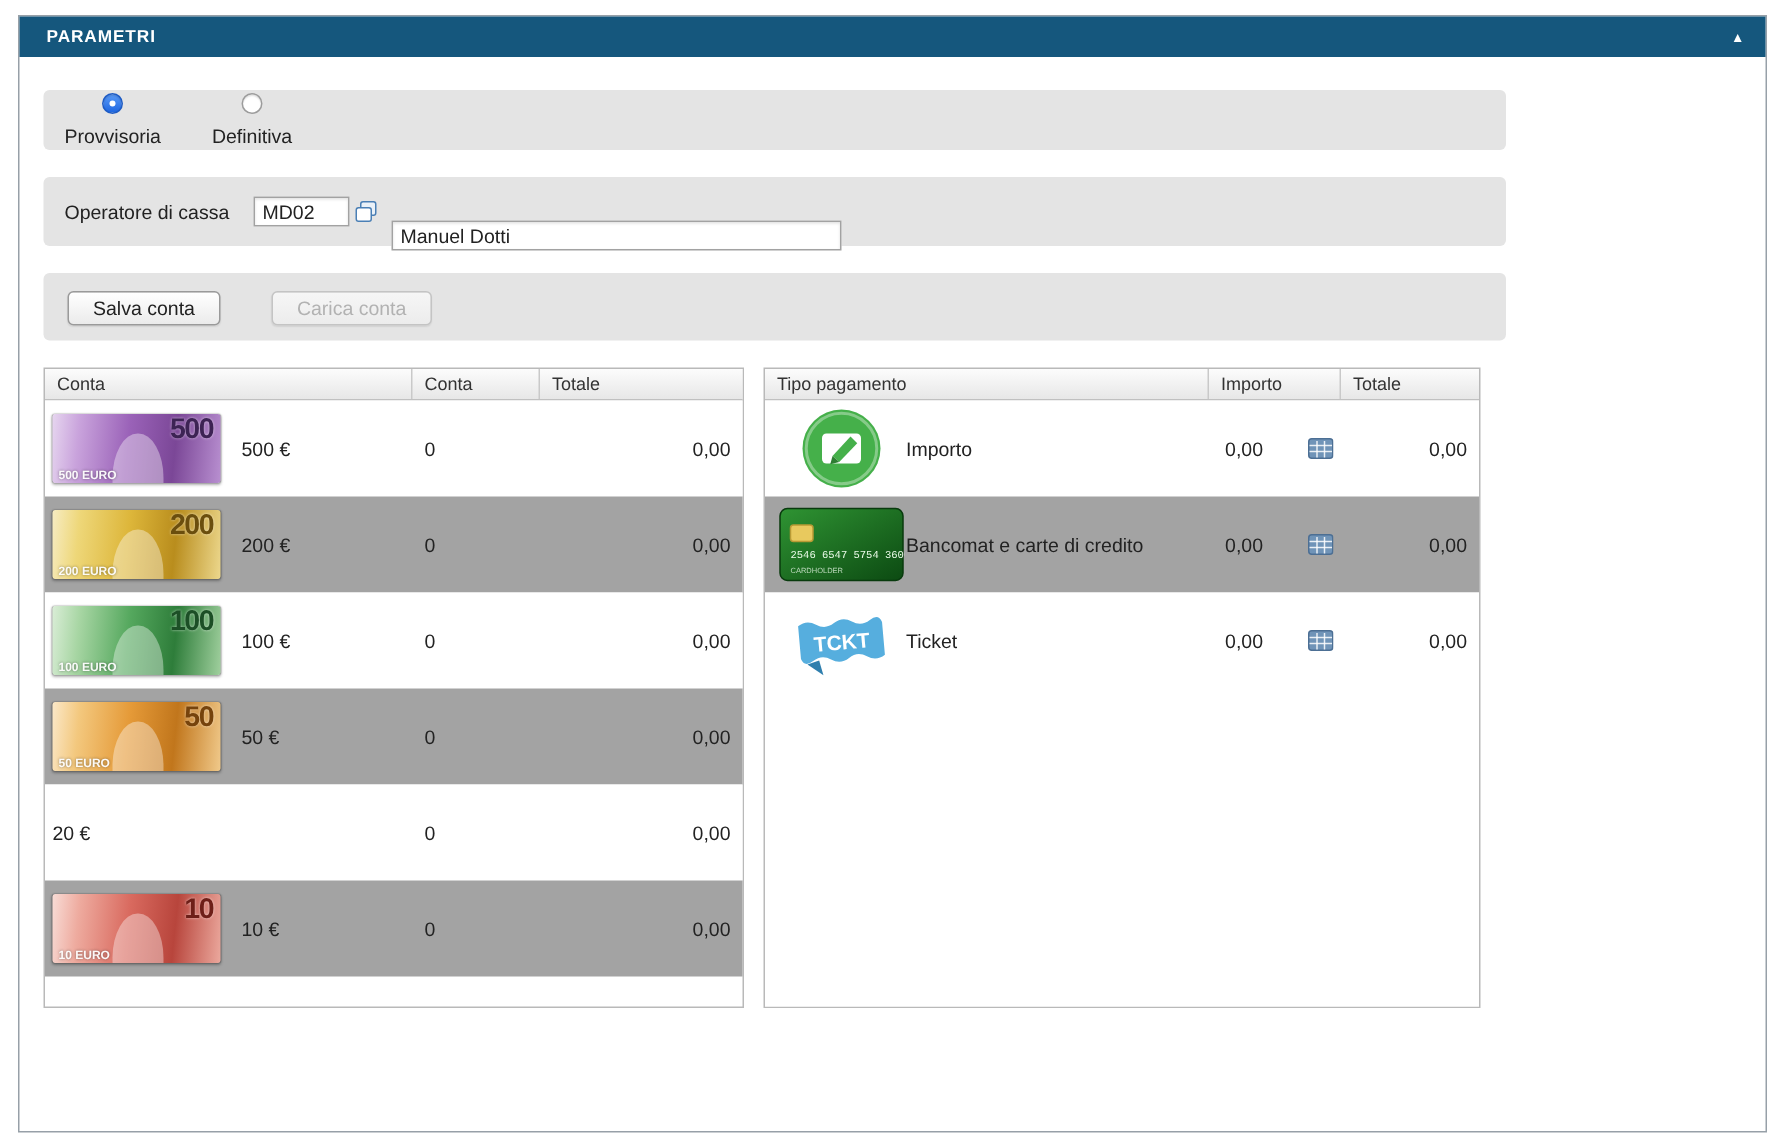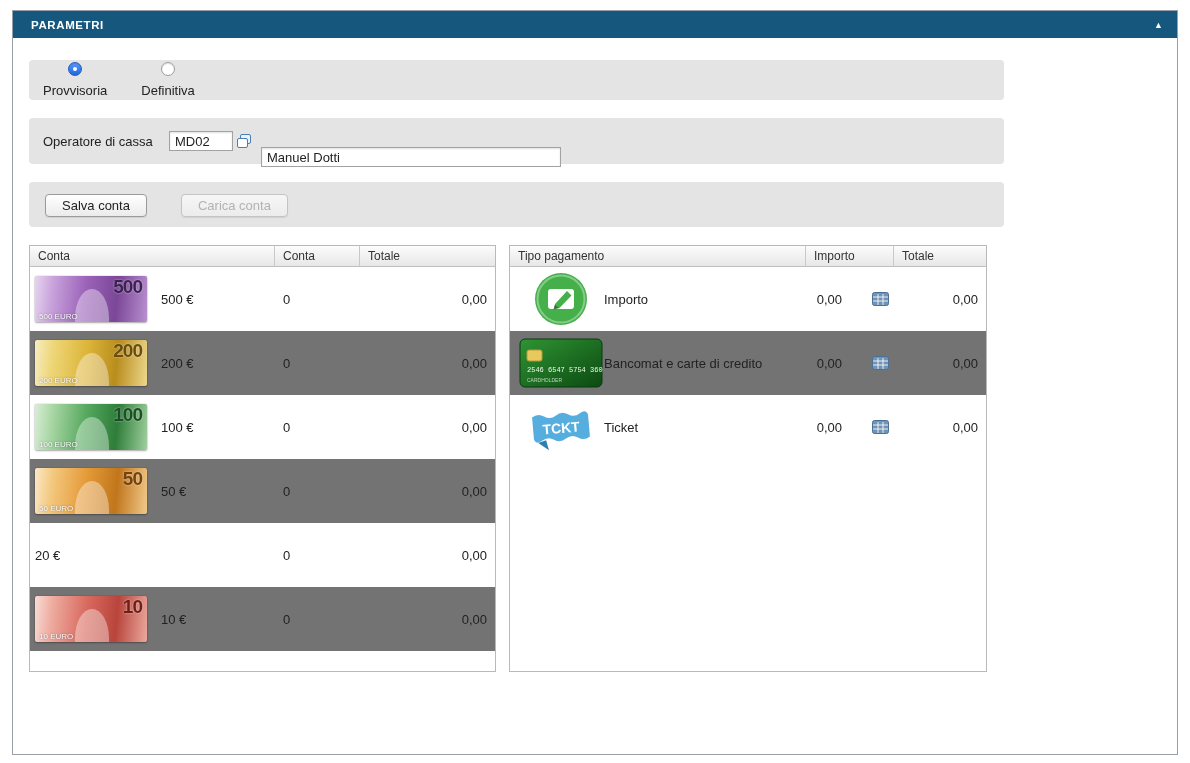--- a/index.html
+++ b/index.html
@@ -41,33 +41,33 @@
   .th.fill { flex:1; border-right:none; }
 
   .history-tbl { margin-top:12px; width:955px; }
   .history-body { height:62px; background:#fff; }
 
   .tables-row { display:flex; gap:13px; margin-top:18px; }
   .cash-tbl { width:467px; }
   .pay-tbl { width:478px; }
 
   .trow { display:flex; align-items:center; height:64px; background:#fff; }
-  .trow.alt { background:#737373; }
+  .trow.alt { background:#a3a3a3; }
 
   
   .c-taglio { width:245px; flex:none; display:flex; align-items:center; padding-left:5px; gap:14px; }
   .c-conta { width:85px; flex:none; padding-left:8px; }
   .c-totale { flex:1; text-align:right; padding-right:8px; }
 
   .denom { font-size:13px; }
 
   .note { width:112px; height:46px; border-radius:2px; position:relative; overflow:hidden; flex:none; box-shadow:0 0 1px rgba(0,0,0,.55), 0 1px 2px rgba(0,0,0,.3); }
   .note::before { content:""; position:absolute; left:36%; top:28%; width:30%; height:85%; background:rgba(255,255,255,.38); border-radius:50% 50% 0 0 / 75% 75% 0 0; }
   .note .big { position:absolute; top:0px; right:5px; font-size:19px; font-weight:bold; letter-spacing:-1px; text-shadow:0 0 2px rgba(255,255,255,.6); }
-  .note .small { position:absolute; bottom:1px; left:4px; font-size:8px; font-weight:normal; color:rgba(255,255,255,.95); text-shadow:0 0 2px rgba(0,0,0,.45); }
+  .note .small { position:absolute; bottom:1px; left:4px; font-size:8px; font-weight:bold; color:rgba(255,255,255,.95); text-shadow:0 0 2px rgba(0,0,0,.45); }
   .n500 { background:linear-gradient(96deg,#e6d5ef 0%,#c9a3dc 16%,#9a62b8 45%,#7b4797 72%,#b88fd0 100%); } .n500 .big{color:#3d2354;}
   .n200 { background:linear-gradient(96deg,#f7ecc2 0%,#eed779 16%,#ddb63a 45%,#b98d1d 72%,#ecd78c 100%); } .n200 .big{color:#6b4e0d;}
   .n100 { background:linear-gradient(96deg,#d9edd6 0%,#a8d6a4 16%,#55a85e 45%,#2e7d3a 72%,#9fcf9d 100%); } .n100 .big{color:#1c4f26;}
   .n50  { background:linear-gradient(96deg,#fbe8c8 0%,#f3c87e 16%,#e59a38 45%,#c1761c 72%,#f0c98a 100%); } .n50 .big{color:#76430c;}
   .n20  { background:linear-gradient(96deg,#dbe7f5 0%,#a9c4e6 16%,#5b8fd4 45%,#3b6cb0 72%,#a7c2e2 100%); } .n20 .big{color:#1c3a6b;}
   .n10  { background:linear-gradient(96deg,#f8dcd6 0%,#eeab9f 16%,#d96a5f 45%,#b8453c 72%,#eba89d 100%); } .n10 .big{color:#6e1f18;}
 
   
   .p-tipo { width:296px; flex:none; display:flex; align-items:center; padding-left:8px; }
   .icon-wrap { width:86px; flex:none; display:flex; justify-content:center; align-items:center; }

